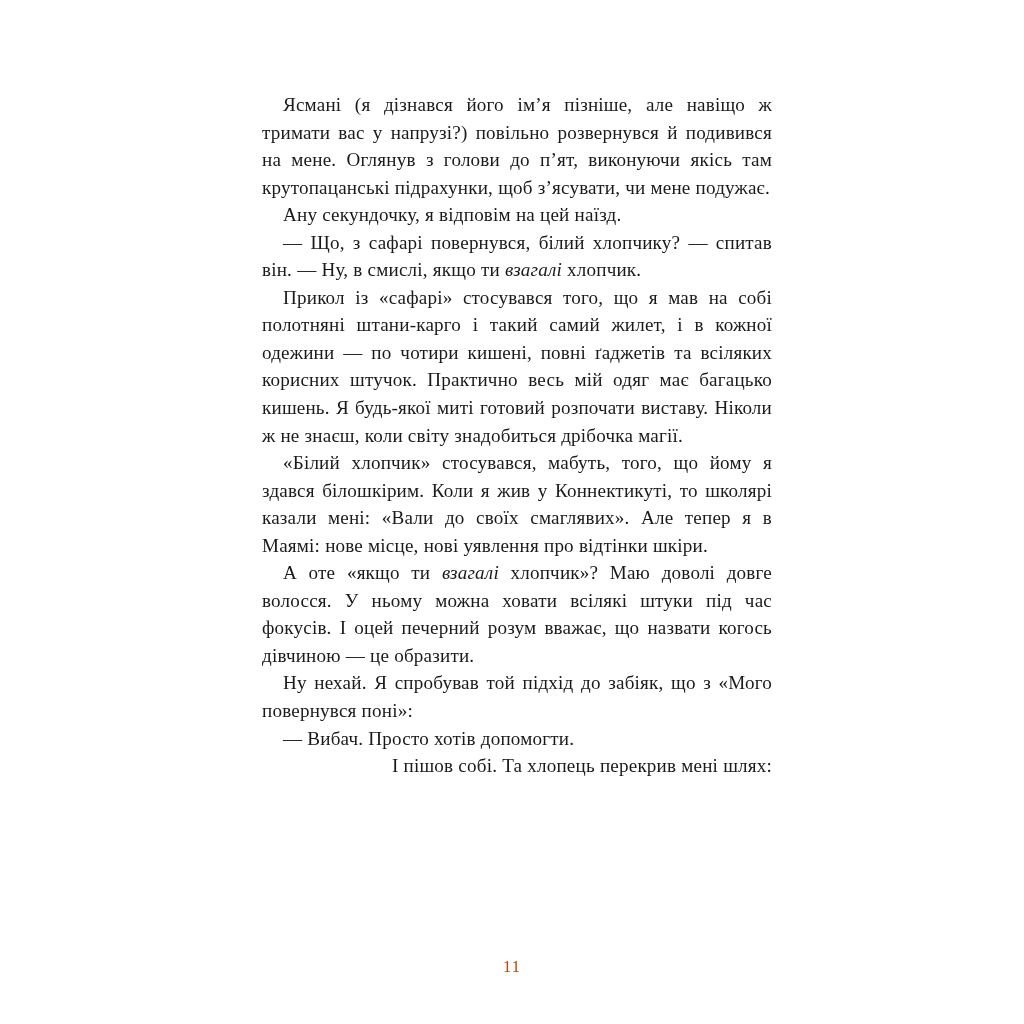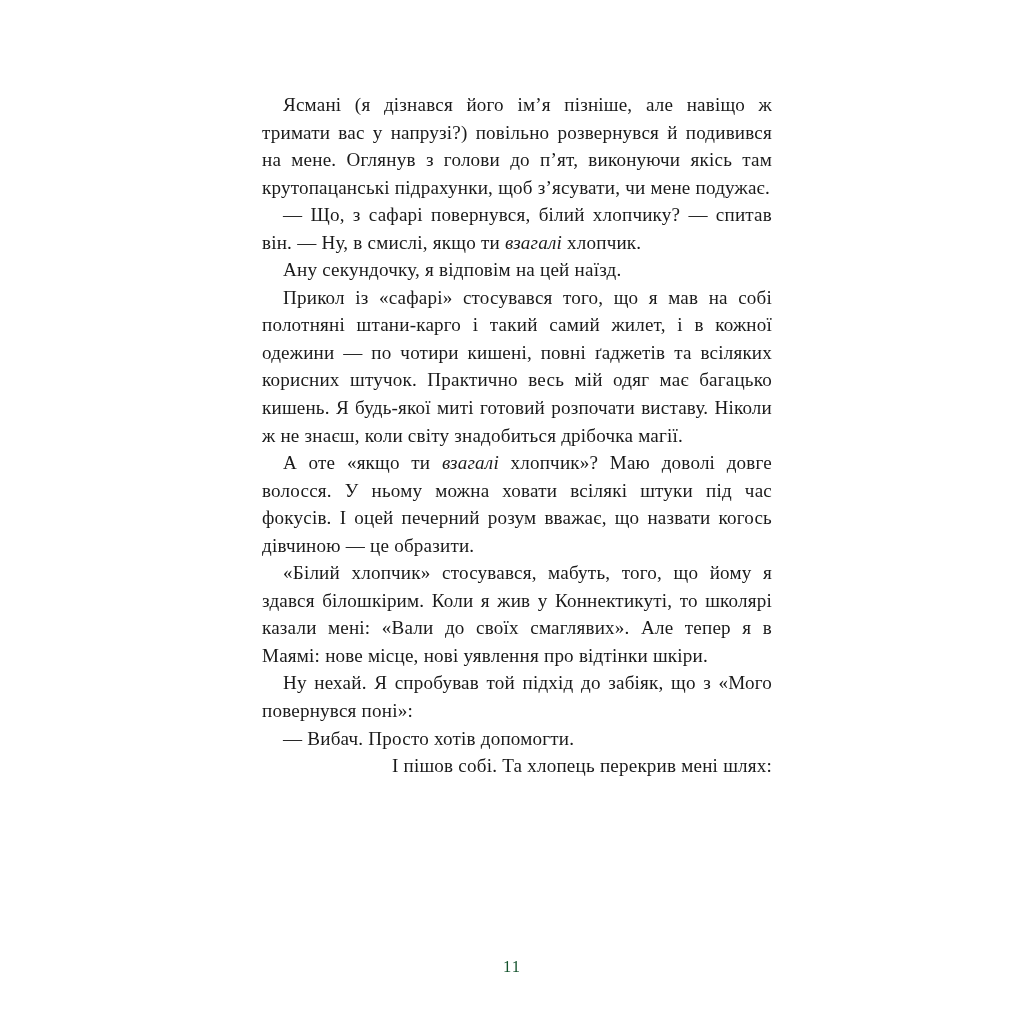--- a/index.html
+++ b/index.html
@@ -59,36 +59,36 @@
   }
 
   #folio {
     position: absolute;
     left: 0;
     top: 948px;
     width: 1024px;
     text-align: center;
     font-size: 16.5px;
     line-height: 20px;
-    color: #14532d;
+    color: #c2410c;
     letter-spacing: 0.06em;
   }
 </style>
 </head>
 <body>
 
 <div id="page">
 
   <div id="text-block">
       <p class="para"><span>Ясмані (я дізнався його ім’я пізніше, але навіщо ж тримати вас у напрузі?) повільно розвернувся й подивився на мене. Оглянув з голови до п’ят, виконуючи якісь там крутопацанські підрахунки, щоб з’ясувати, чи мене подужає.</span></p>
+      <p class="para"><span>Ану секундочку, я відповім на цей наїзд.</span></p>
       <p class="para"><span>— Що, з сафарі повернувся, білий хлопчику? — спитав він. — Ну, в смислі, якщо ти </span><em class="ital">взагалі</em><span> хлопчик.</span></p>
-      <p class="para"><span>Ану секундочку, я відповім на цей наїзд.</span></p>
       <p class="para"><span>Прикол із «сафарі» стосувався того, що я мав на собі полотняні штани-карго і такий самий жилет, і в кожної одежини — по чотири кишені, повні ґаджетів та всіляких корисних штучок. Практично весь мій одяг має багацько кишень. Я будь-якої миті готовий розпочати виставу. Ніколи ж не знаєш, коли світу знадобиться дрібочка магії.</span></p>
+      <p class="para"><span>«Білий хлопчик» стосувався, мабуть, того, що йому я здався білошкірим. Коли я жив у Коннектикуті, то школярі казали мені: «Вали до своїх смаглявих». Але тепер я в Маямі: нове місце, нові уявлення про відтінки шкіри.</span></p>
       <p class="para"><span>А оте «якщо ти </span><em class="ital">взагалі</em><span> хлопчик»? Маю доволі довге волосся. У ньому можна ховати всілякі штуки під час фокусів. І оцей печерний розум вважає, що назвати когось дівчиною — це образити.</span></p>
-      <p class="para"><span>«Білий хлопчик» стосувався, мабуть, того, що йому я здався білошкірим. Коли я жив у Коннектикуті, то школярі казали мені: «Вали до своїх смаглявих». Але тепер я в Маямі: нове місце, нові уявлення про відтінки шкіри.</span></p>
       <p class="para"><span>Ну нехай. Я спробував той підхід до забіяк, що з «Мого повернувся поні»:</span></p>
       <p class="para"><span>— Вибач. Просто хотів допомогти.</span></p>
       <p class="para"><span>І пішов собі. Та хлопець перекрив мені шлях:</span></p>
     </div>
 
   <div id="folio">11</div>
 
 </div>
 
 </body></html>

